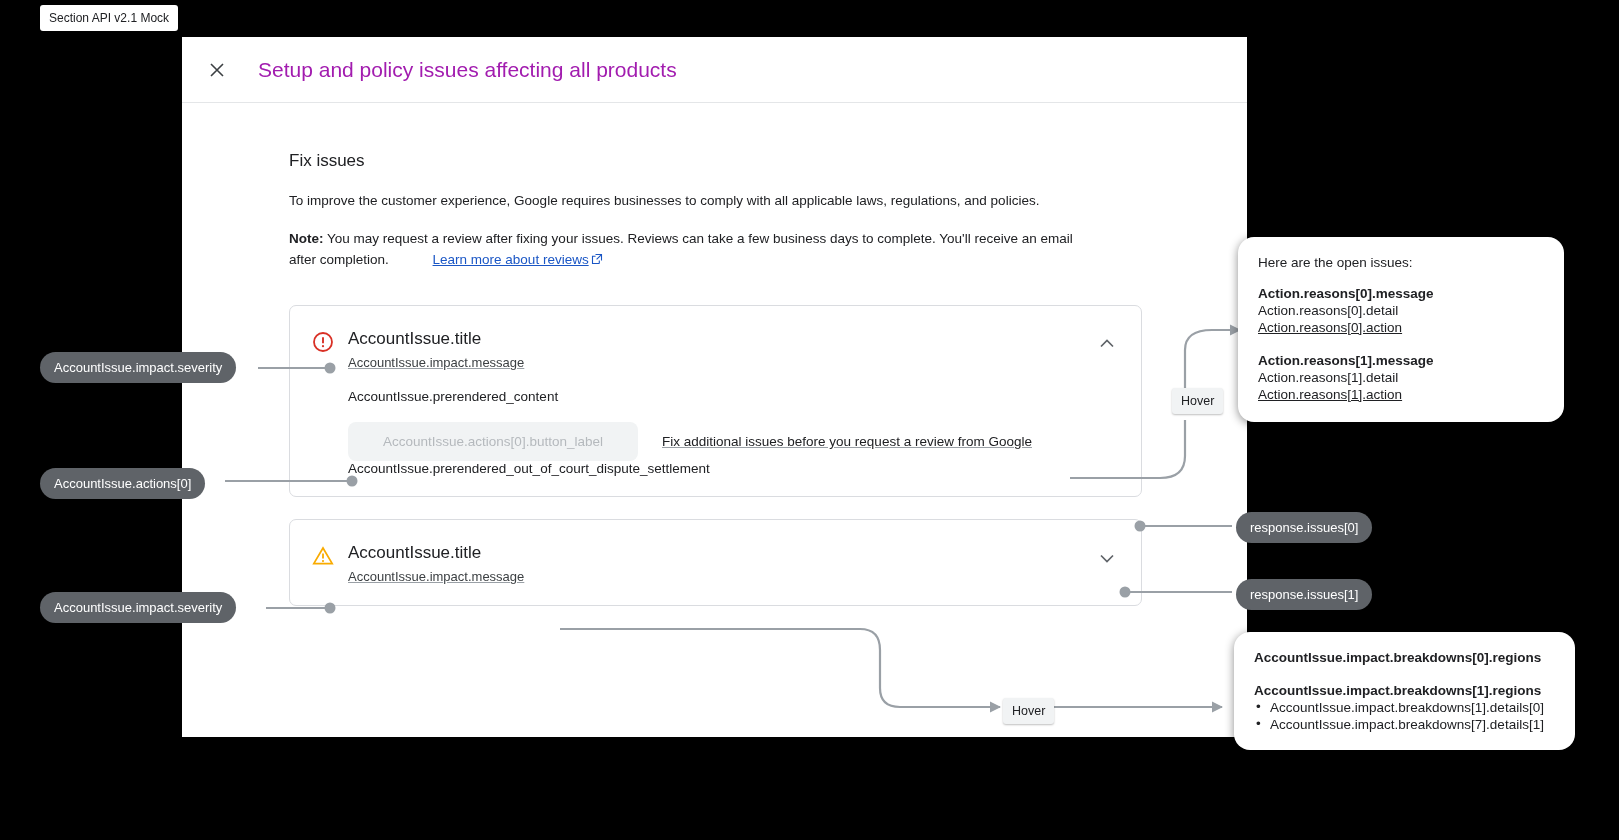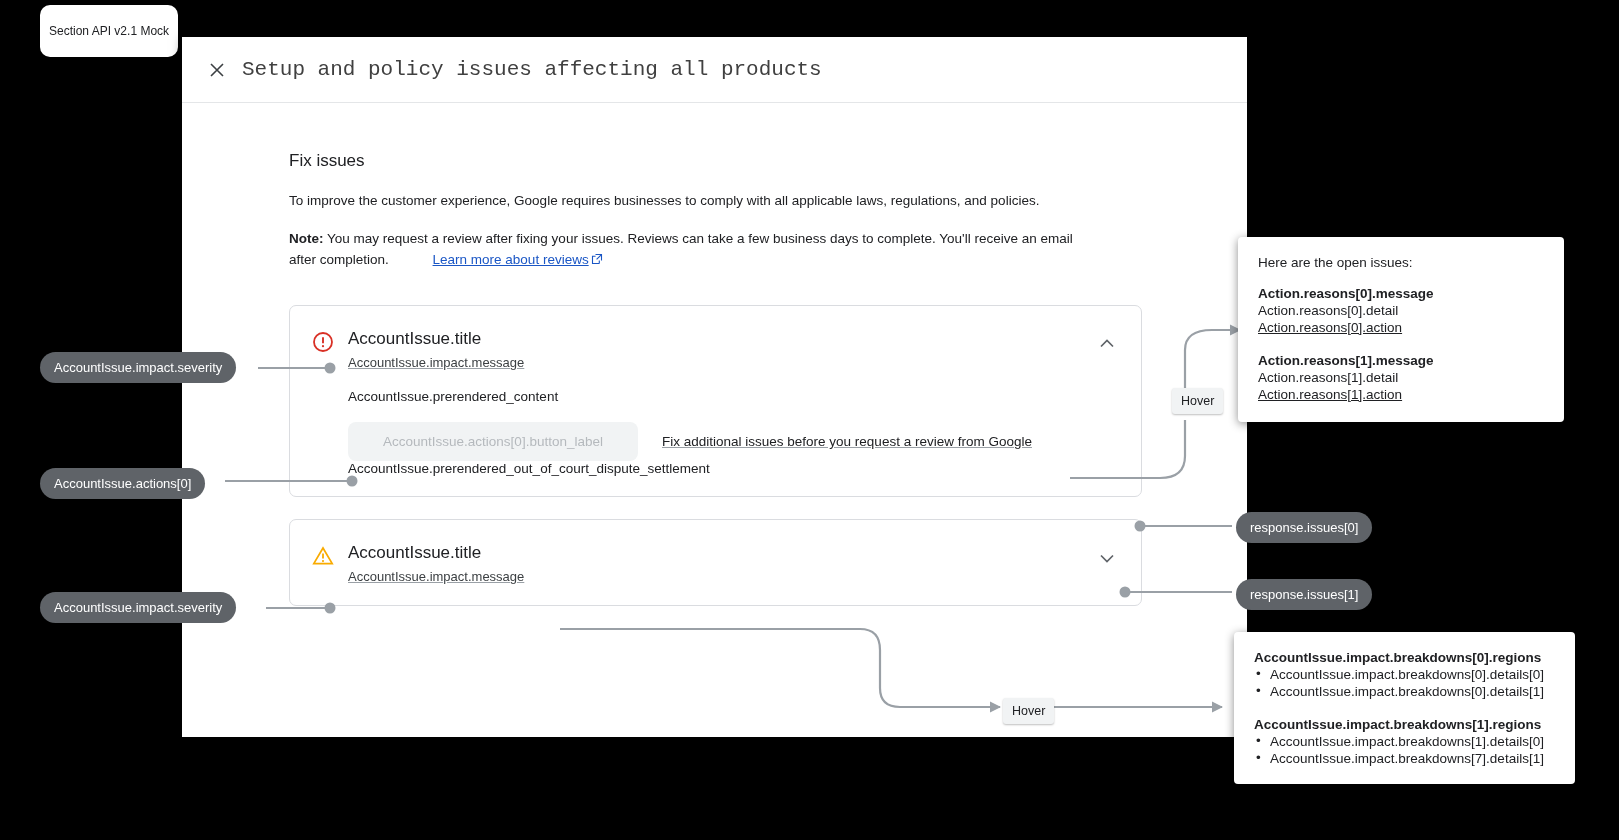--- a/index.html
+++ b/index.html
@@ -13,22 +13,22 @@
     position: relative;
   }
 
   
   .api-badge {
     position: absolute;
     left: 40px; top: 5px;
     background: #ffffff;
     color: #202124;
     font-size: 12px;
-    padding: 19px 9px;
-    border-radius: 10px;
+    padding: 6px 9px;
+    border-radius: 3px;
     box-shadow: 0 1px 3px rgba(0,0,0,.4);
     white-space: nowrap;
   }
 
   
   .dialog {
     position: absolute;
     left: 182px; top: 37px;
     width: 1065px; height: 700px;
     background: #ffffff;
@@ -43,25 +43,24 @@
   }
   .close-icon {
     width: 26px; height: 26px;
     display: flex; align-items: center; justify-content: center;
     color: #3c4043;
     cursor: pointer;
     flex: 0 0 auto;
   }
   .dialog-title {
     font-size: 21px;
-    color: #404040;
-    margin-left: 12px;
+    color: #a21caf;
+    margin-left: 28px;
     font-weight: 400;
     white-space: nowrap;
-    font-family: Liberation Mono, monospace;
   }
 
   .dialog-body { padding: 48px 105px 0 107px; }
 
   .section-title {
     font-size: 17px;
     color: #202124;
     margin: 0 0 20px 0;
     font-weight: 400;
   }
@@ -156,21 +155,21 @@
   .oocds {
     font-size: 13.5px;
     color: #202124;
   }
   .card-compact { padding-bottom: 20px; }
 
   
   .popover {
     position: absolute;
     background: #ffffff;
-    border-radius: 4px;
+    border-radius: 16px;
     box-shadow: 0 2px 10px rgba(0,0,0,.45);
     padding: 18px 20px;
     font-size: 13.5px;
     color: #202124;
   }
   #pop-reasons { left: 1238px; top: 237px; width: 326px; }
   #pop-breakdowns { left: 1234px; top: 632px; width: 341px; }
 
   .pop-lead { margin-bottom: 16px; }
   .pop-group { margin-bottom: 18px; }
@@ -364,24 +363,20 @@
   <div class="pop-group">
     <div class="pop-strong">Action.reasons[1].message</div>
     <div class="pop-line">Action.reasons[1].detail</div>
     <div class="pop-line pop-link">Action.reasons[1].action</div>
   </div>
 </div>
 
 <div class="popover" id="pop-breakdowns">
   <div class="pop-group">
     <div class="pop-strong">AccountIssue.impact.breakdowns[0].regions</div>
-    <ul class="pop-list">
-      <li>AccountIssue.impact.breakdowns[0].details[0]</li>
-      <li>AccountIssue.impact.breakdowns[0].details[1]</li>
-    </ul>
   </div>
   <div class="pop-group">
     <div class="pop-strong">AccountIssue.impact.breakdowns[1].regions</div>
     <ul class="pop-list">
       <li>AccountIssue.impact.breakdowns[1].details[0]</li>
       <li>AccountIssue.impact.breakdowns[7].details[1]</li>
     </ul>
   </div>
 </div>
 

